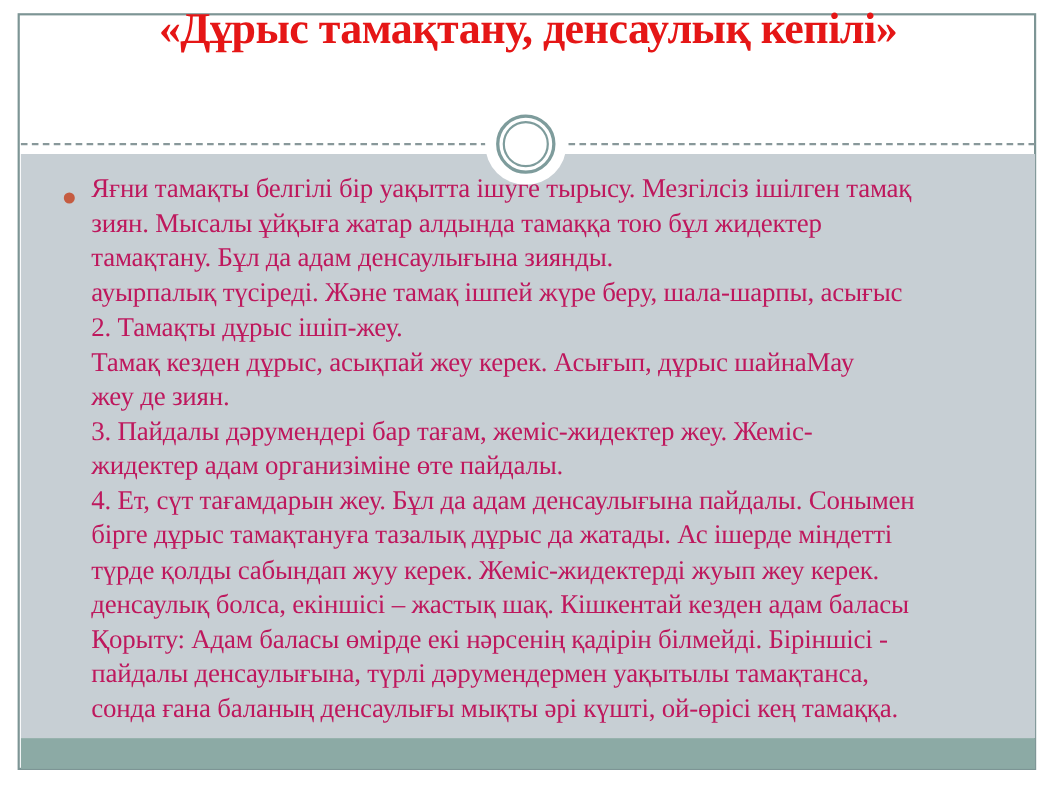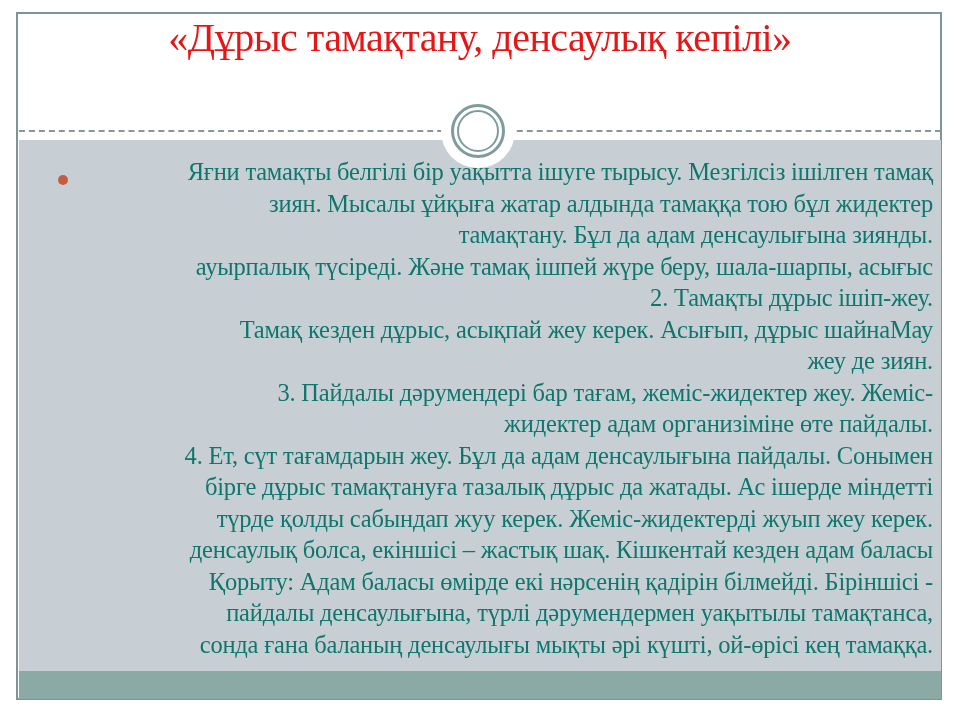--- a/index.html
+++ b/index.html
@@ -14,24 +14,24 @@
     position:absolute;
     left:16px;top:12px;
     width:926px;height:688px;
     border:2px solid var(--frame-border,#7d9595);
     background:#ffffff;
     box-sizing:border-box;
   }
   .slide-title{
     position:absolute;
     left:0;right:0;top:0;
-    margin:12px;
+    margin:0;
     text-align:center;
     font-size:40px;
-    font-weight:normal;
+    font-weight:bold;
     line-height:52px;
     color:var(--title-color,#e51616);
     z-index:5;
     letter-spacing:-0.5px;
   }
   .divider-line{
     position:absolute;
     left:19px;right:19px;top:130px;
     border-top:2px dashed var(--divider-color,#88989a);
     z-index:2;
@@ -70,25 +70,24 @@
   .bullet-dot{
     position:absolute;
     left:58px;top:175px;
     width:10px;height:10px;
     border-radius:50%;
     background:var(--bullet-color,#c55c41);
     z-index:4;
   }
   .body-text{
     position:absolute;
-    left:93px;top:156px;
+    left:83px;top:156px;
     width:840px;
     z-index:4;
-    color:#0f766e;
-    text-align:right;
+    color:#be185d;
   }
   .body-text .line{
     font-size:24.5px;
     line-height:31.5px;
     letter-spacing:-0.2px;
     white-space:nowrap;
   }
   .bottom-bar{
     position:absolute;
     left:19px;top:671px;

